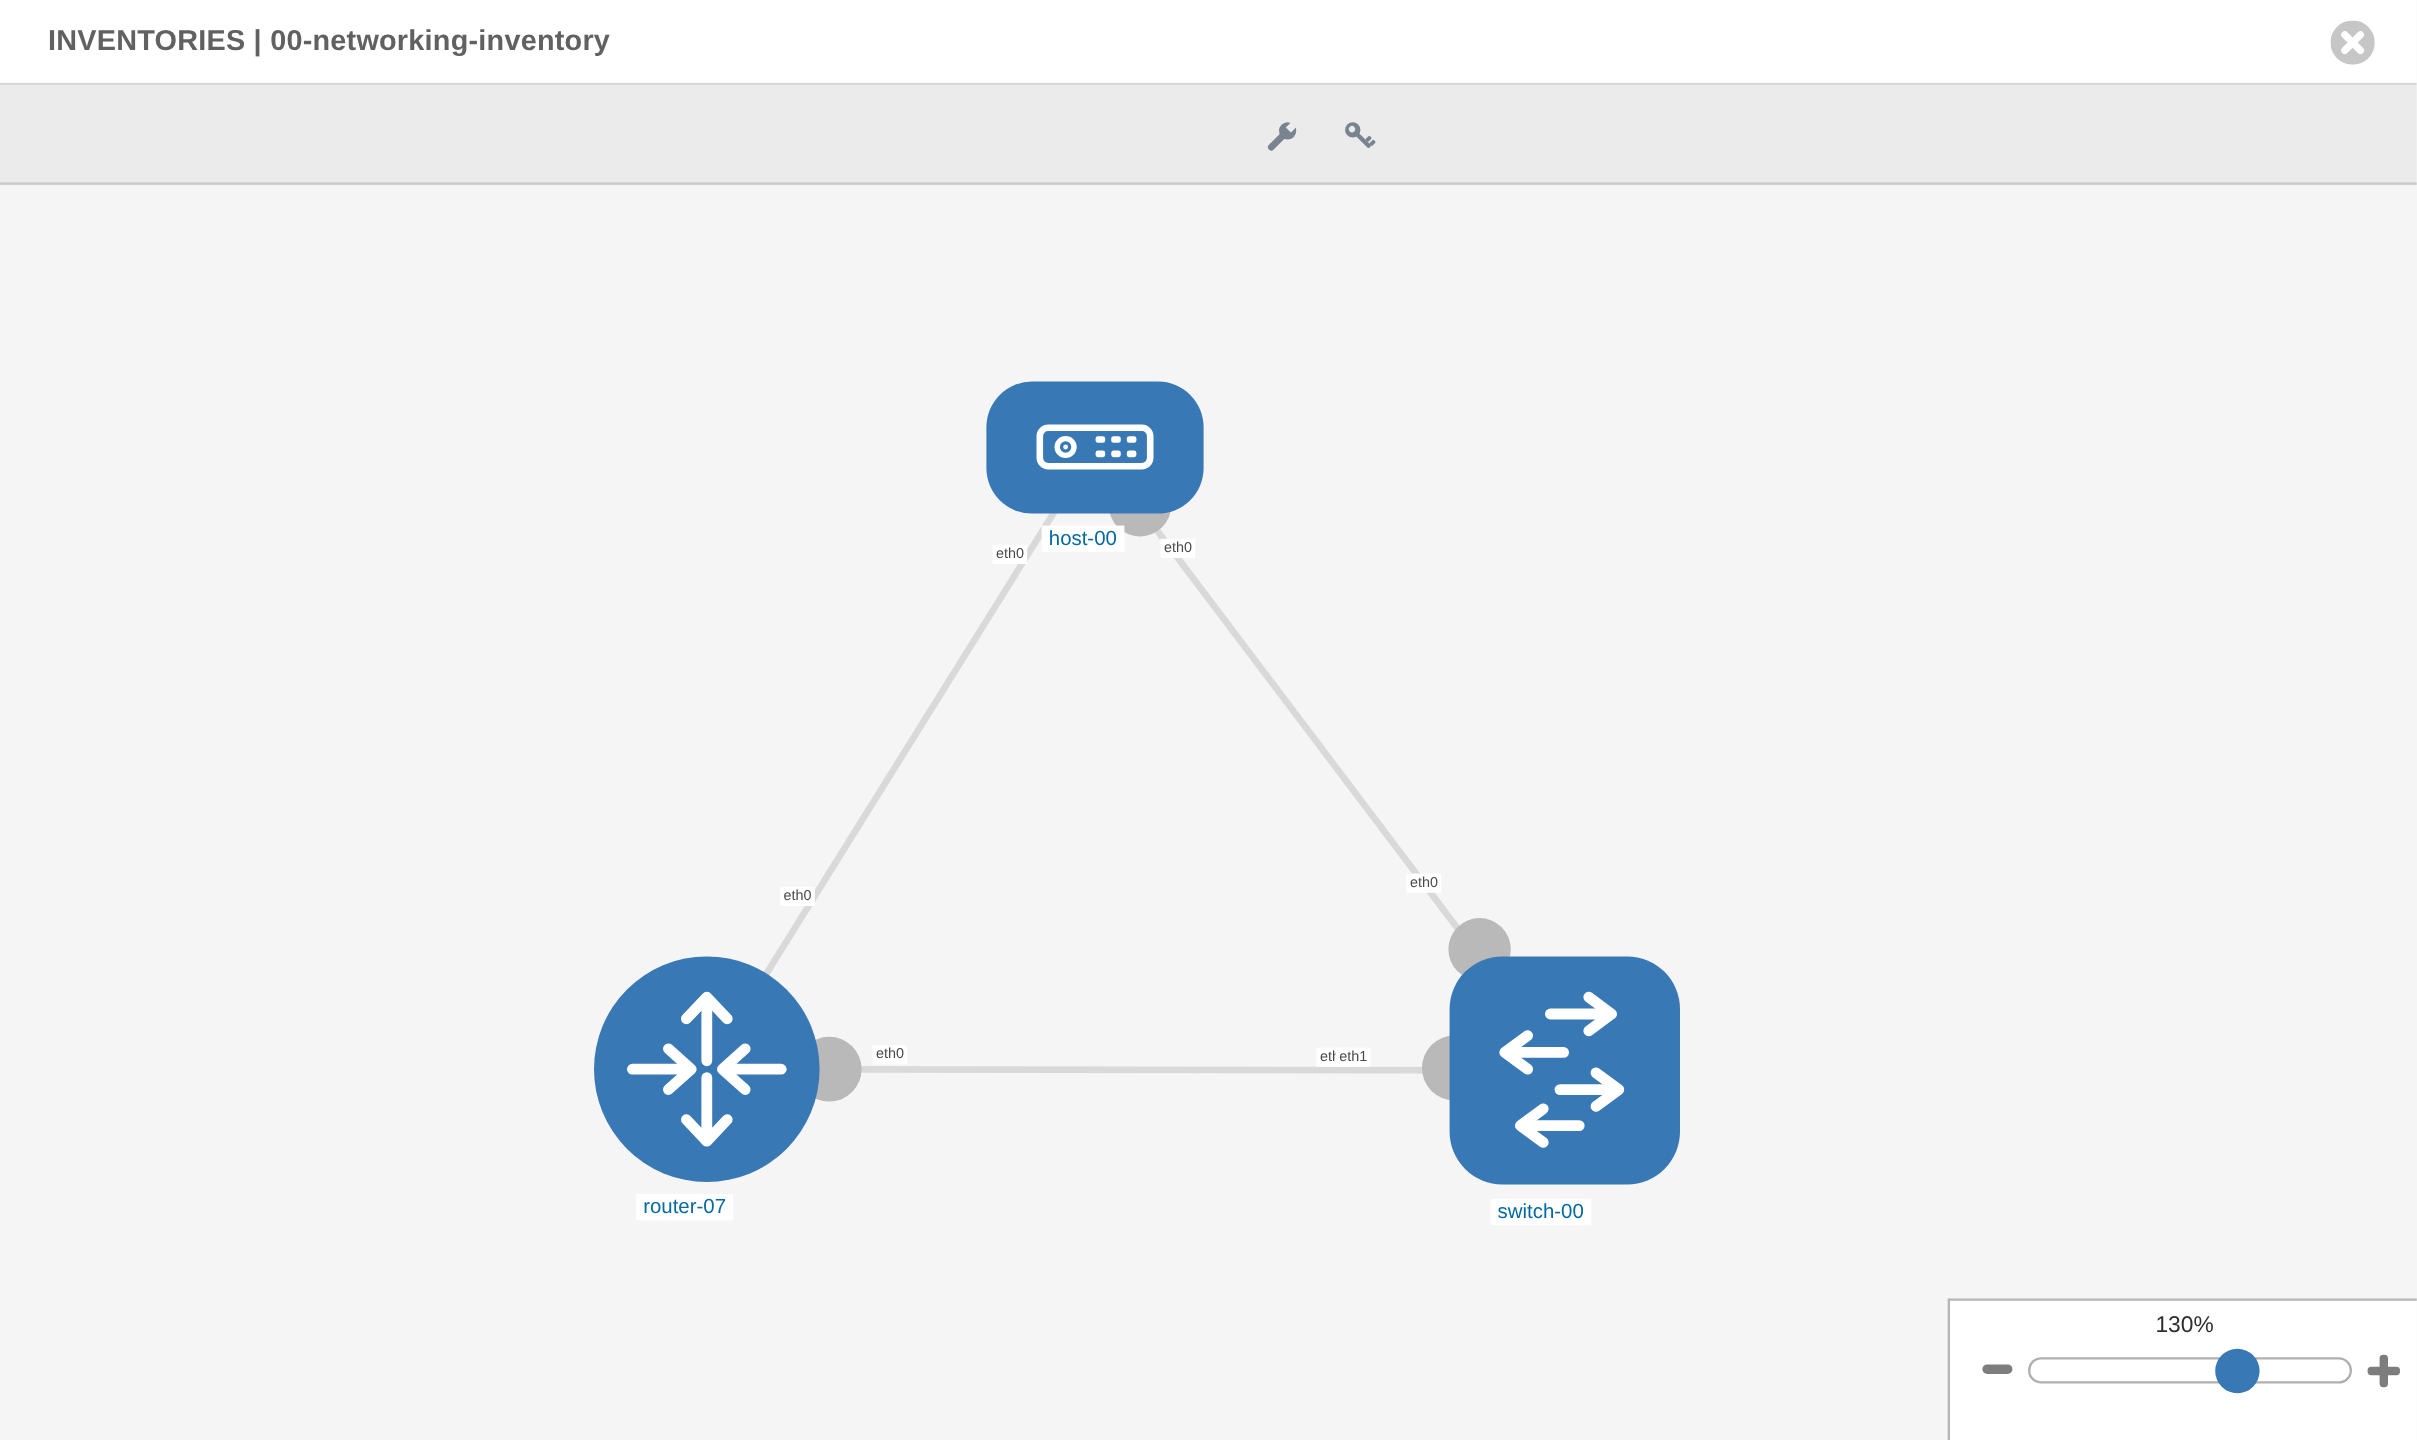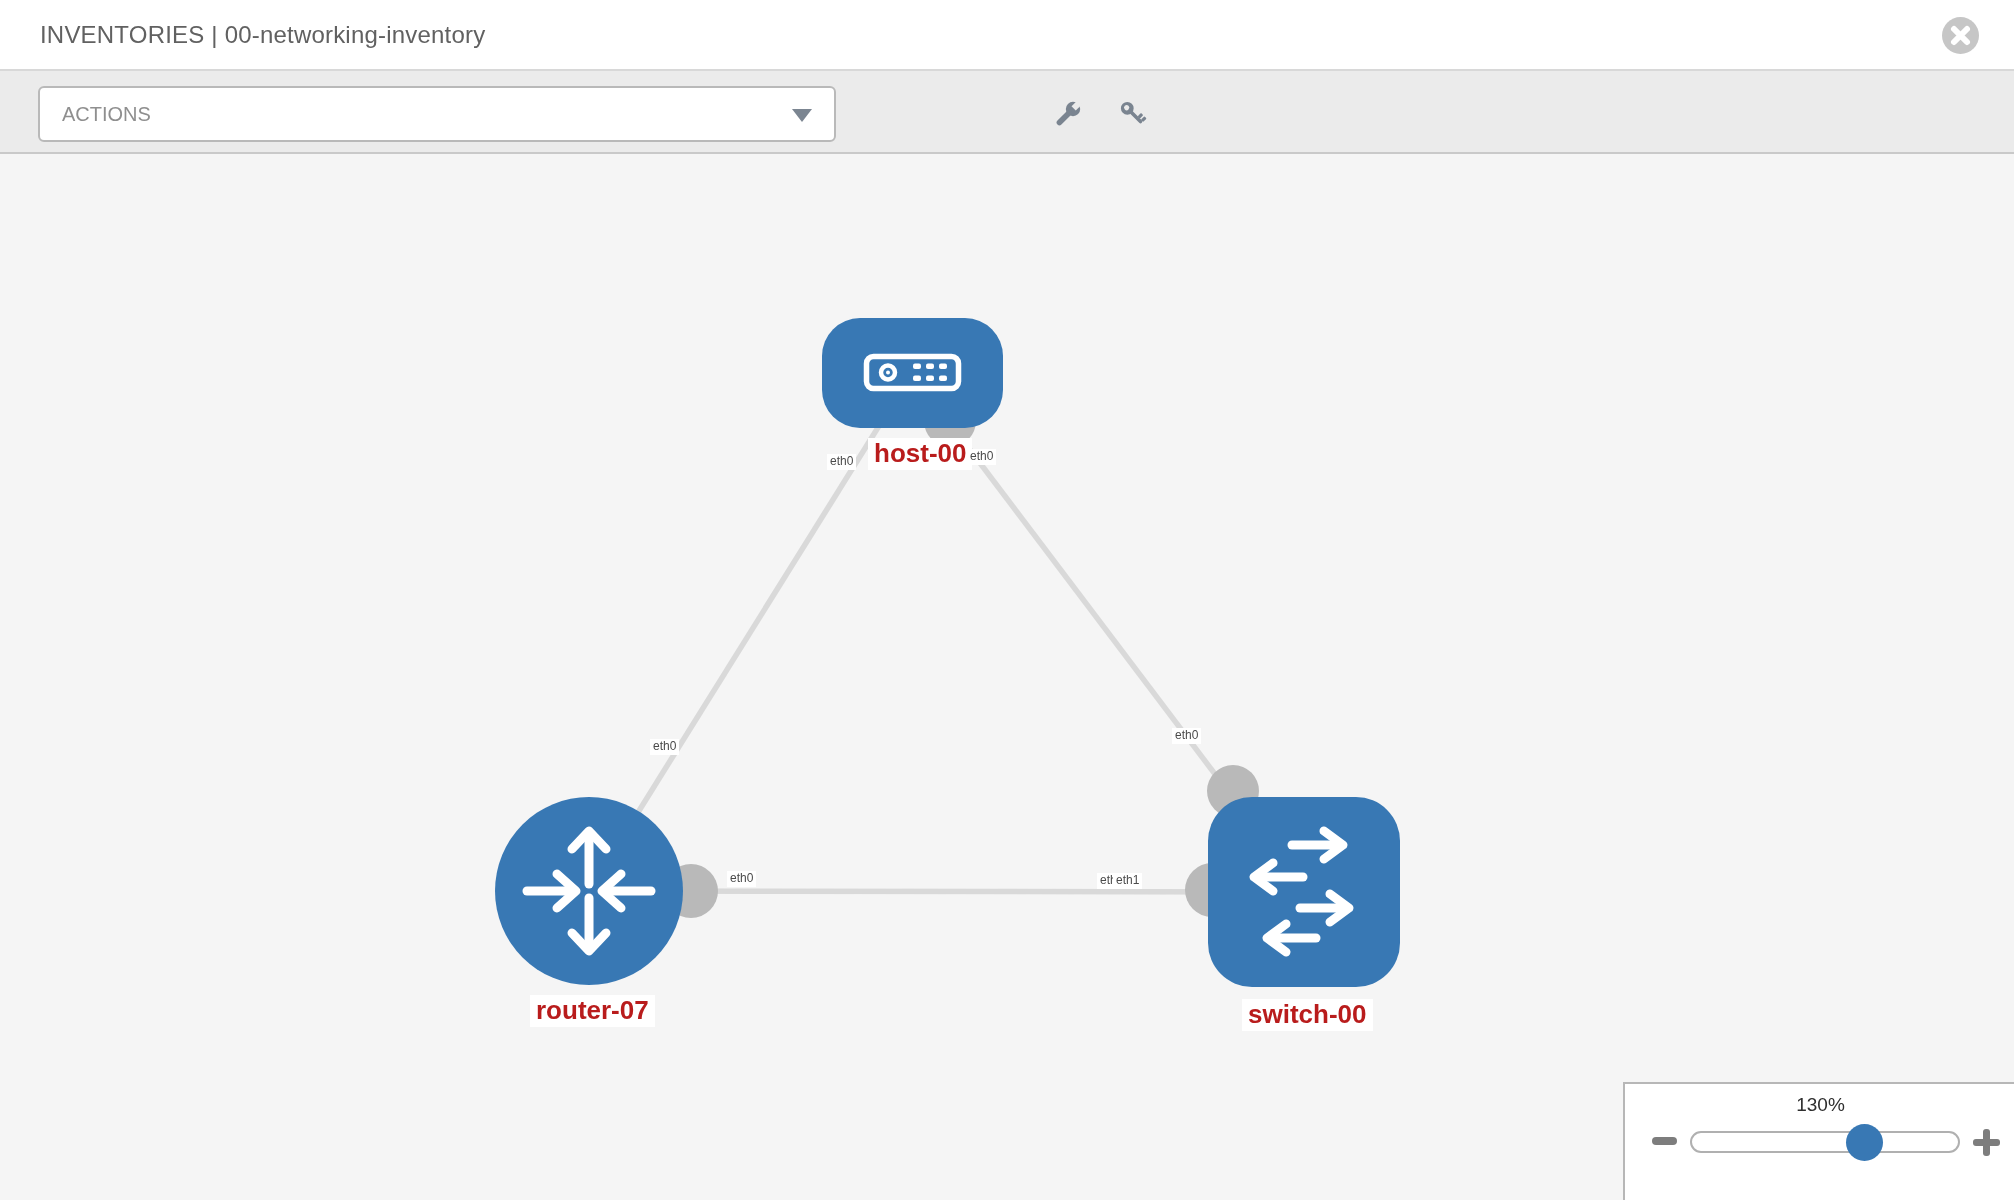--- a/index.html
+++ b/index.html
@@ -10,21 +10,21 @@
     background:#f5f5f5;
   }
 
   
   .header {
     position:absolute; left:0; top:0; width:2014px; height:71px;
     background:#ffffff; border-bottom:2px solid #d8d8d8;
   }
   .page-title {
     position:absolute; left:40px; top:50%; transform:translateY(-50%);
-    font-size:24px; font-weight:400; color:#616161; letter-spacing:.2px;
+    font-size:24px; font-weight:700; color:#616161; letter-spacing:.2px;
   }
   .close-btn {
     position:absolute; left:1942px; top:17px; width:37px; height:37px; cursor:pointer;
   }
 
   
   .toolbar {
     position:absolute; left:0; top:71px; width:2014px; height:83px;
     background:#ebebeb; border-bottom:2px solid #c9c9c9;
   }
@@ -58,22 +58,22 @@
   .node  { fill:#3878b4; }
   .icon-stroke { fill:none; stroke:#ffffff; }
   .arrows path { fill:none; stroke:#ffffff; stroke-width:9px; stroke-linecap:round; stroke-linejoin:round; }
 
   
   .lbl {
     position:absolute; background:#ffffff; color:#4a4a4a;
     font-size:12px; line-height:1.15; padding:1px 3px; white-space:nowrap; z-index:5;
   }
   .node-lbl {
-    position:absolute; background:#ffffff; color:#b91c1c;
-    font-size:26px; line-height:1.15; padding:1px 6px; white-space:nowrap; z-index:5;font-weight:bold;
+    position:absolute; background:#ffffff; color:#0369a1;
+    font-size:17px; line-height:1.15; padding:1px 6px; white-space:nowrap; z-index:5;
   }
   .lbl-host        { left:868px;  top:438px; }
   .lbl-router      { left:530px;  top:995px; }
   .lbl-switch      { left:1242px; top:999px;text-align:right; }
   .lbl-host-left   { left:827px;  top:454px; }
   .lbl-host-right  { left:967px;  top:449px; }
   .lbl-rtr-top     { left:650px;  top:739px; }
   .lbl-sw-top      { left:1172px; top:728px; }
   .lbl-rtr-right   { left:727px;  top:871px; }
   .lbl-sw-left-bk  { left:1097px; top:873px; z-index:5; }
@@ -122,24 +122,20 @@
       <svg width="37" height="37" viewBox="0 0 37 37">
         <circle cx="18.5" cy="18.5" r="18.5" fill="#c6c6c6"></circle>
         <path d="M12 12 L25 25 M25 12 L12 25" stroke="#ffffff" stroke-width="6" stroke-linecap="round" fill="none"></path>
       </svg>
     </span>
   </div>
 </div>
 
 <div class="toolbar" data-interactable="false">
 
-  <div class="select-box actions-select" data-interactable="true">
-    <span data-interactable="false">ACTIONS</span>
-    <span class="caret" data-interactable="false"></span>
-  </div>
 
   <div class="tool-btn wrench-btn" data-interactable="true">
     <span data-interactable="false">
       <svg width="36" height="36" viewBox="0 0 36 36">
         <g transform="rotate(45 18 18)">
           <circle cx="18" cy="9.5" r="7.2" fill="#7a8490"></circle>
           <rect x="15" y="0" width="6" height="8.6" fill="#ebebeb"></rect>
           <rect x="15.2" y="12" width="5.6" height="19.5" rx="2.8" fill="#7a8490"></rect>
         </g>
       </svg>

